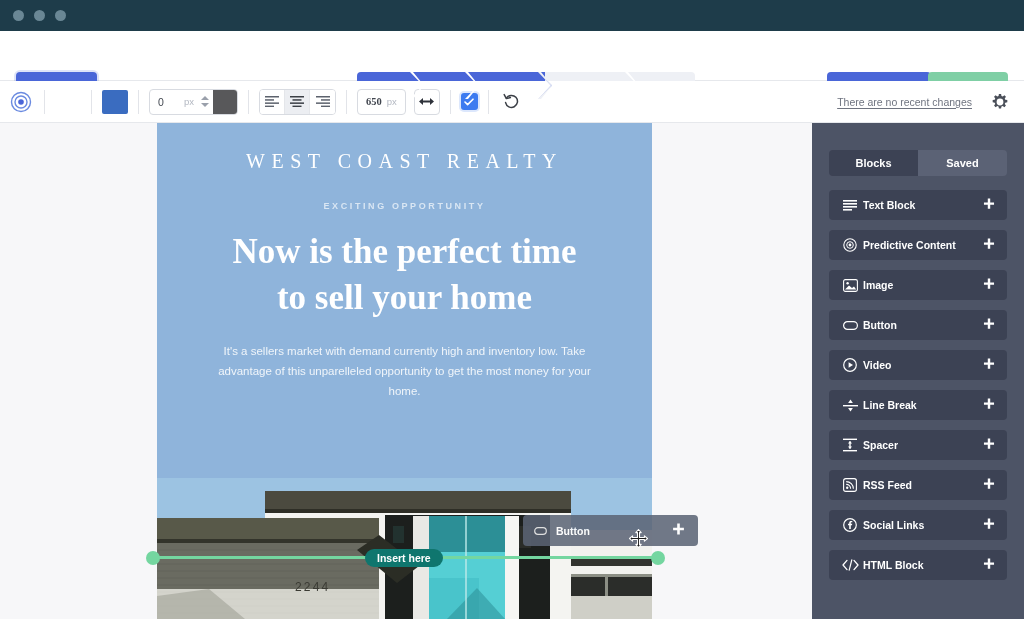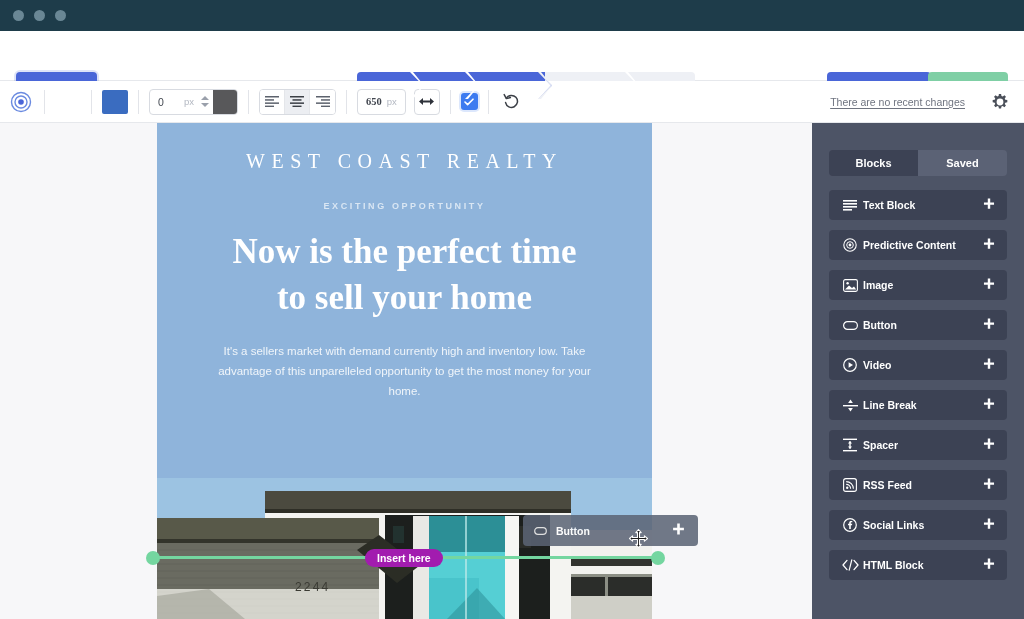--- a/index.html
+++ b/index.html
@@ -113,21 +113,21 @@
     background:#fff; display:flex; align-items:center; justify-content:center; cursor:pointer;
   }
   .chk {
     width:17px; height:17px; border-radius:3px; background:#3d7bf0;
     display:flex; align-items:center; justify-content:center; cursor:pointer;
     box-shadow:0 0 0 2px rgba(61,123,240,.18);
   }
   .undo { width:26px;height:26px; display:flex; align-items:center; justify-content:center; cursor:pointer; }
 
   .tb-right {
-    margin-left:auto; display:flex; align-items:center; gap:11px; padding-right:12px;
+    margin-left:auto; display:flex; align-items:center; gap:4px; padding-right:12px;
   }
   .norecent {
     font-size:10.5px; color:#6f7480; text-decoration:underline; text-underline-offset:2px;
     cursor:pointer; margin-right:12px;
   }
   .gear { width:24px;height:24px; display:flex; align-items:center;justify-content:center; cursor:pointer; }
 
   
   .canvas {
     position:absolute; left:0; top:123px; width:812px; height:576px;
@@ -171,21 +171,21 @@
 
   .insertline {
     position:absolute; left:146px; top:428px; width:519px; height:14px; z-index:22;
   }
   .insertline .ln { position:absolute; left:6px; top:5px; width:507px; height:3px; background:#74d6a0; }
   .insertline .dot { position:absolute; top:0; width:14px; height:14px; border-radius:50%; background:#74d6a0; }
   .insertline .dot.l { left:0; }
   .insertline .dot.r { right:0; }
   .insertpill {
     position:absolute; left:365px; top:426px; z-index:23;
-    background:#a21caf; color:#fff; font-size:10.5px; font-weight:bold;
+    background:#0f766e; color:#fff; font-size:10.5px; font-weight:bold;
     padding:3px 12px; border-radius:10px; white-space:nowrap;
   }
 
   
   .panel {
     position:absolute; left:812px; top:123px; width:212px; height:496px;
     background:#4d5466;
   }
   .tabs {
     position:absolute; left:17px; top:27px; width:178px; height:26px;

